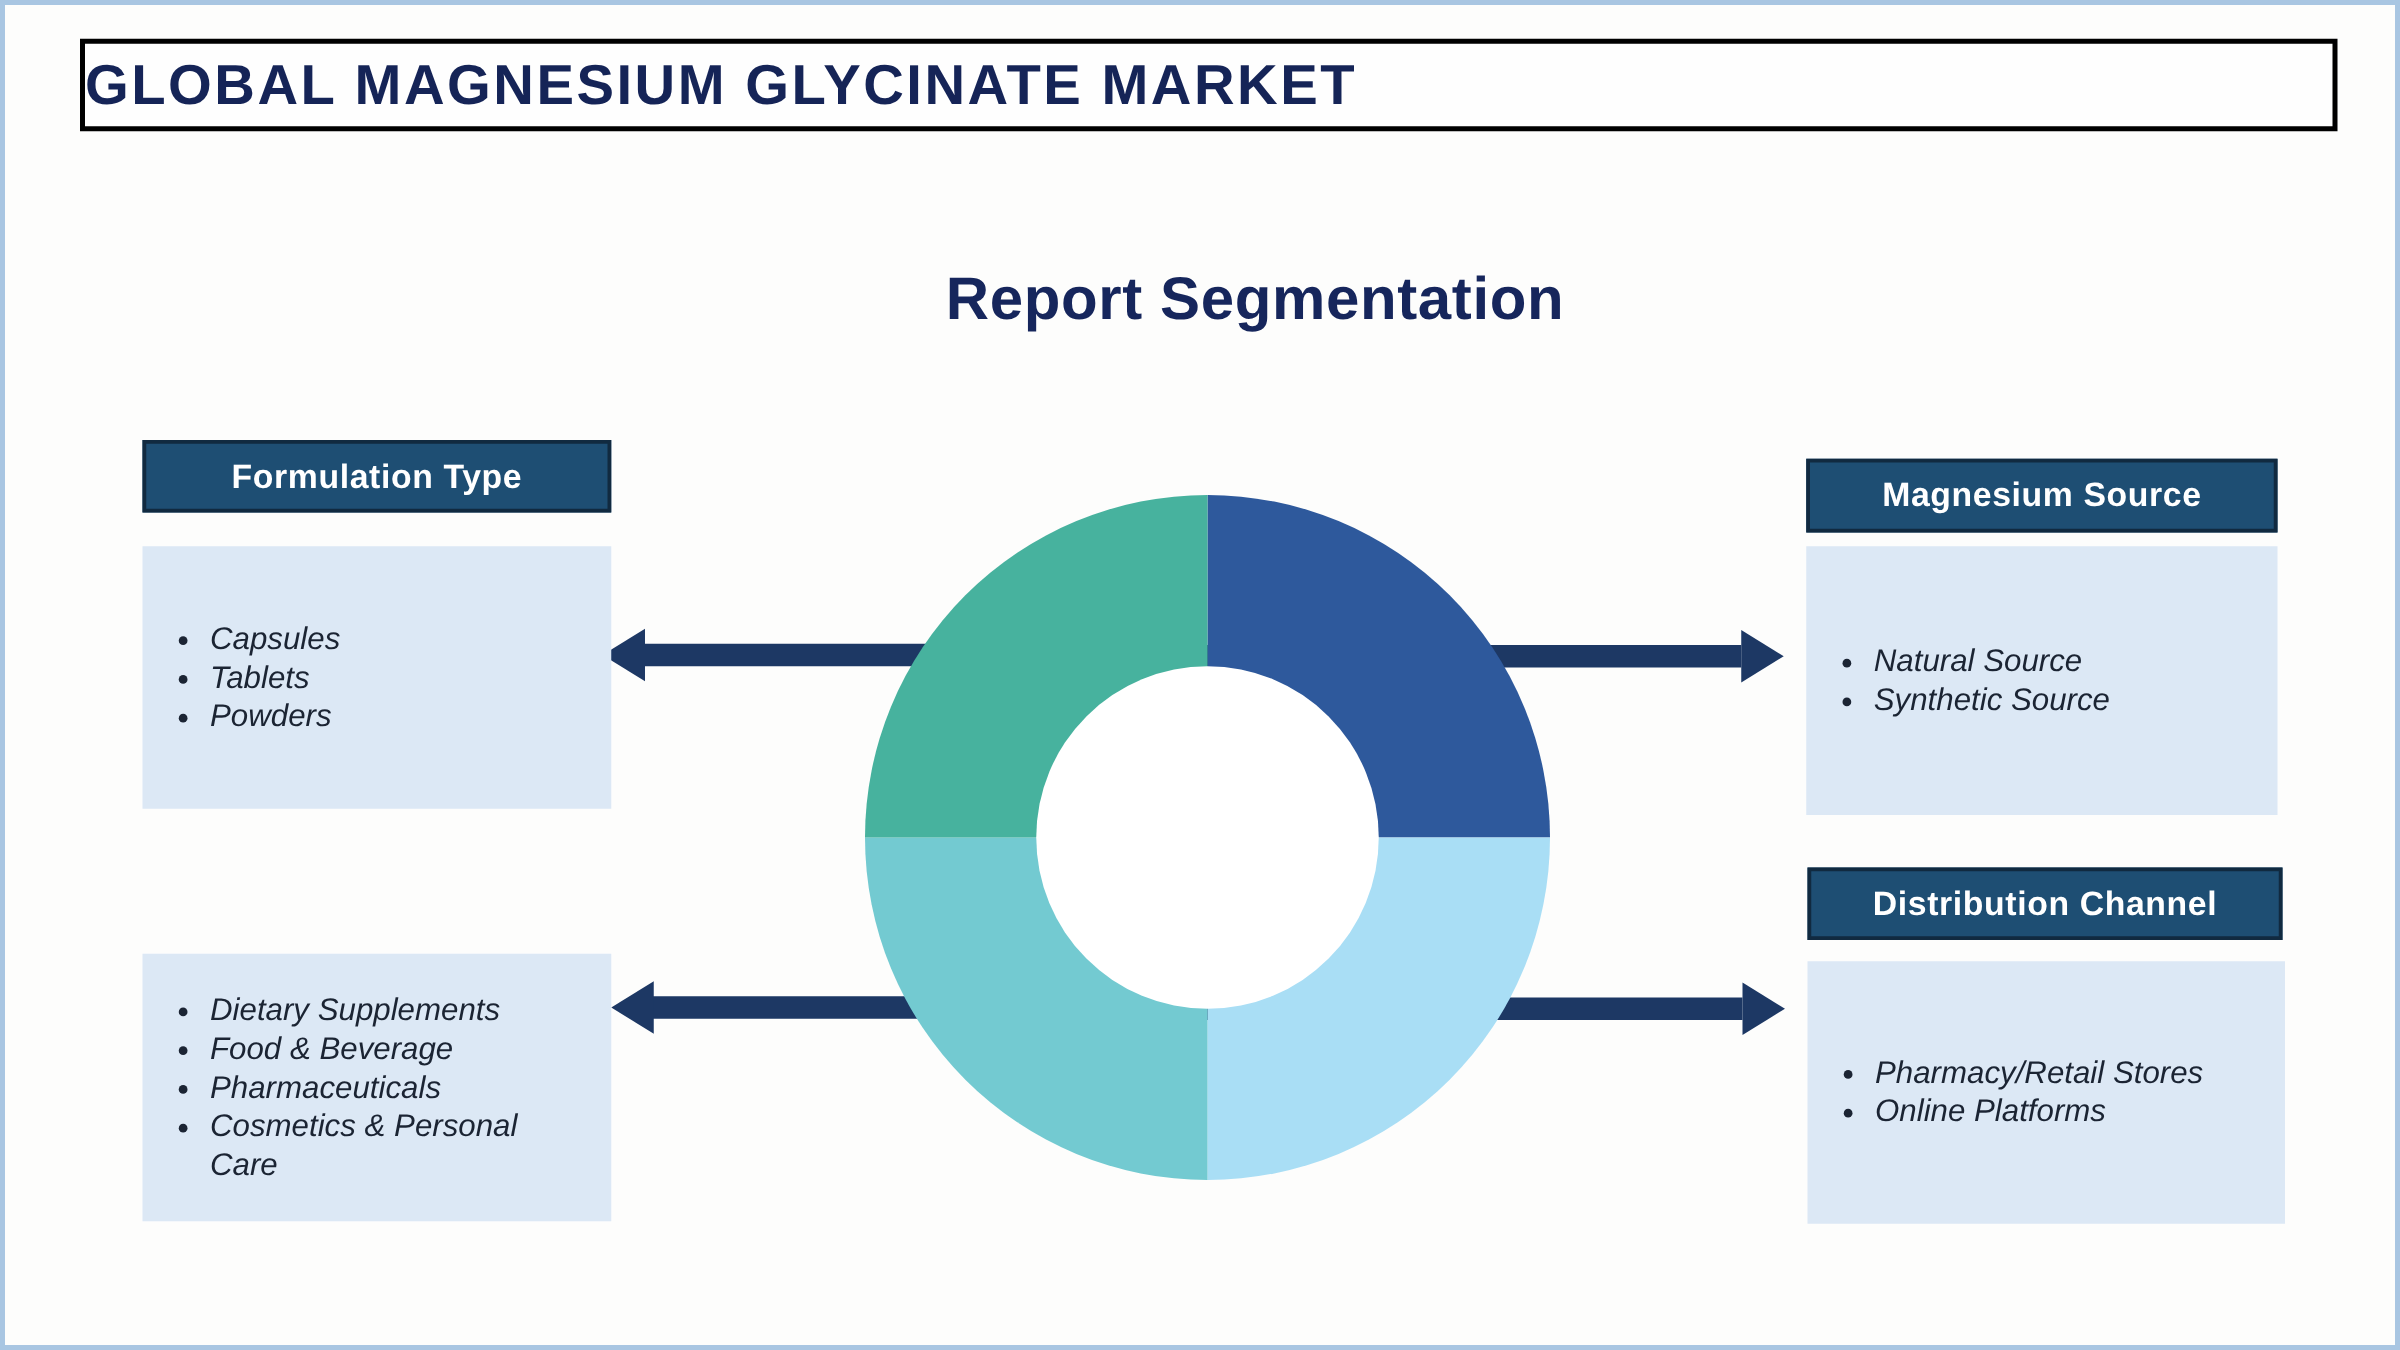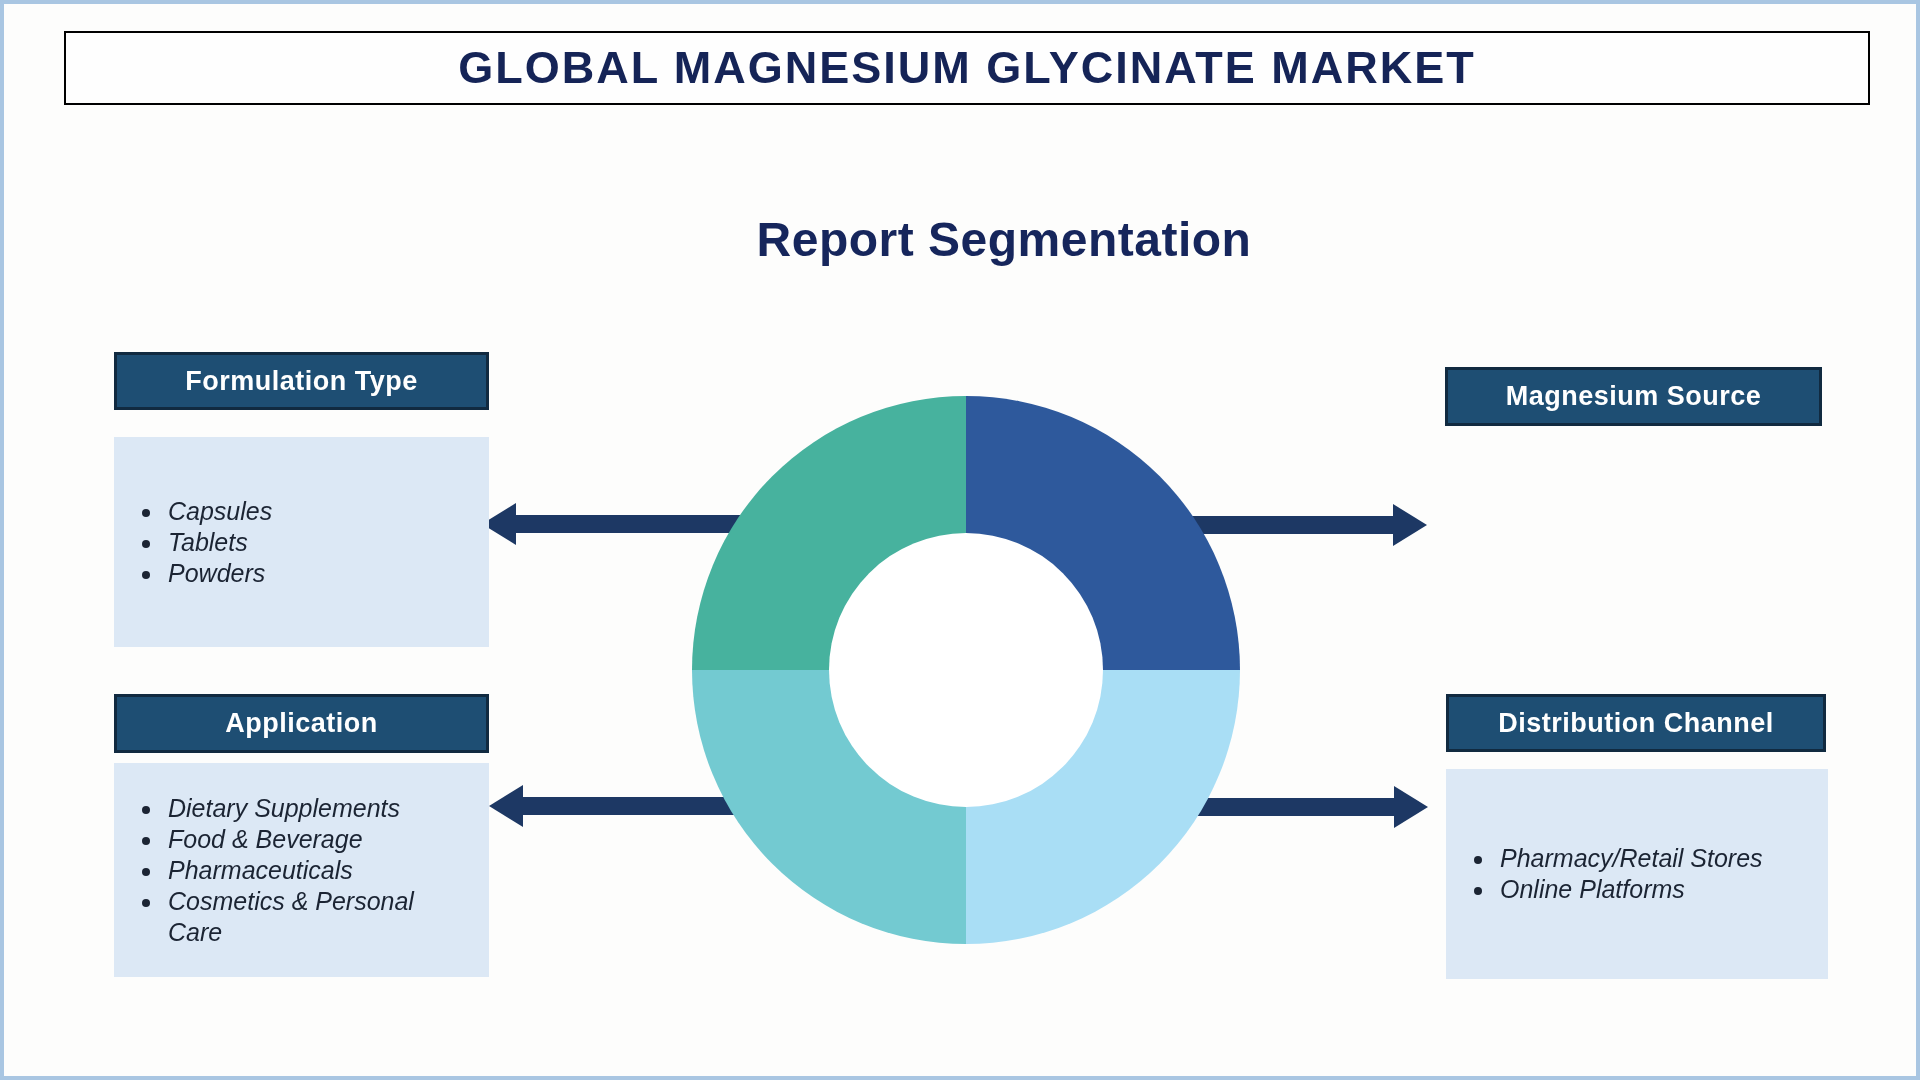--- a/index.html
+++ b/index.html
@@ -9,22 +9,22 @@
     box-sizing:border-box;
     background:#fdfdfc;
     border:4px solid #a9c6e2;
     overflow:hidden;
     font-family:"Liberation Sans","DejaVu Sans",sans-serif;
   }
   .title-box{
     position:absolute;left:60px;top:27px;width:1806px;height:74px;
     box-sizing:border-box;
     background:#fefefe;
-    border:2px solid #000000;
-    display:flex;align-items:center;justify-content:center;
+    border:4px solid #000000;
+    display:flex;align-items:center;
   }
   .title-text{
     font-size:45px;font-weight:800;letter-spacing:2px;
     color:#152457;white-space:nowrap;
   }
   .subtitle{
     position:absolute;left:0;top:208px;width:100%;
     text-align:center;
     font-size:48px;font-weight:800;color:#16265c;letter-spacing:0.5px;padding-left:44px;
   }
@@ -111,24 +111,27 @@
     <ul class="list-left">
       <li>Capsules</li>
       <li>Tablets</li>
       <li>Powders</li>
     </ul>
   </div>
 
   <div class="seg-header hdr-magnesium">
     <span>Magnesium Source</span>
   </div>
+  <div class="seg-body body-magnesium">
+    <ul class="list-right">
+      <li>Natural Source</li>
+      <li>Synthetic Source</li>
+    </ul>
+  </div>
 
-  <div class="seg-header hdr-application">
-    <span>Application</span>
-  </div>
   <div class="seg-body body-application">
     <ul class="list-left">
       <li>Dietary Supplements</li>
       <li>Food &amp; Beverage</li>
       <li>Pharmaceuticals</li>
       <li>Cosmetics &amp; Personal Care</li>
     </ul>
   </div>
 
   <div class="seg-header hdr-distribution">

